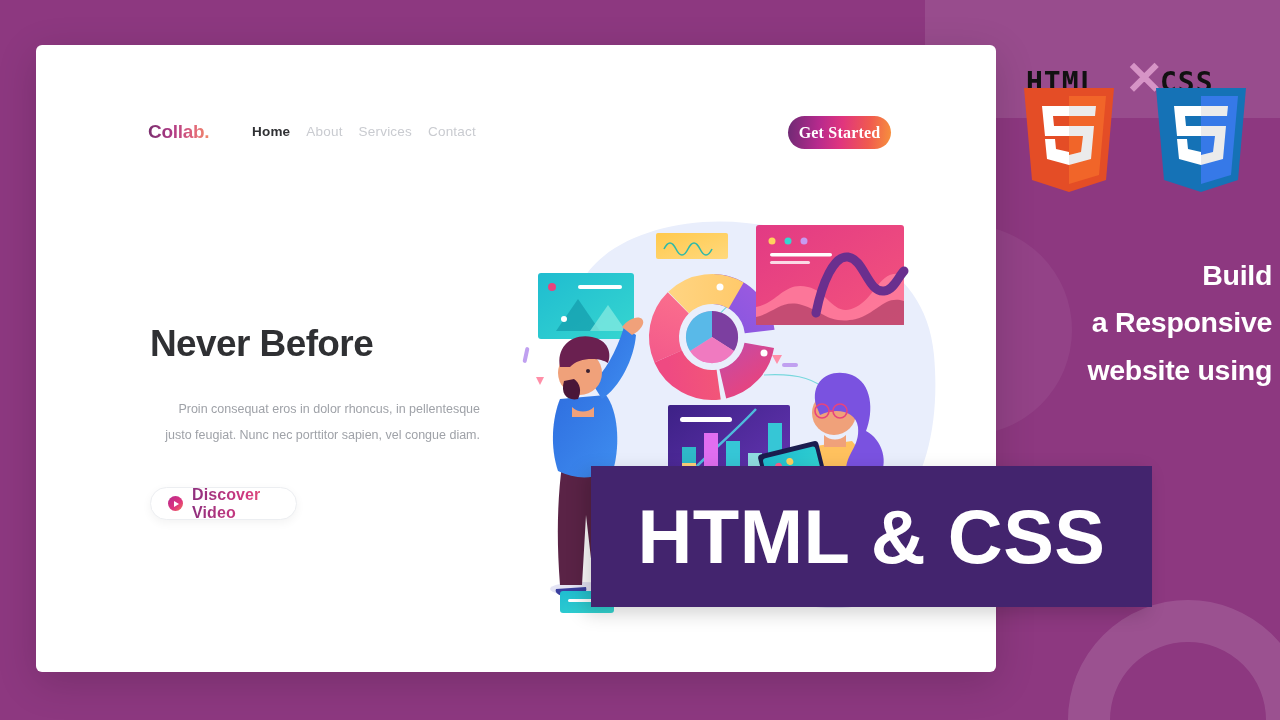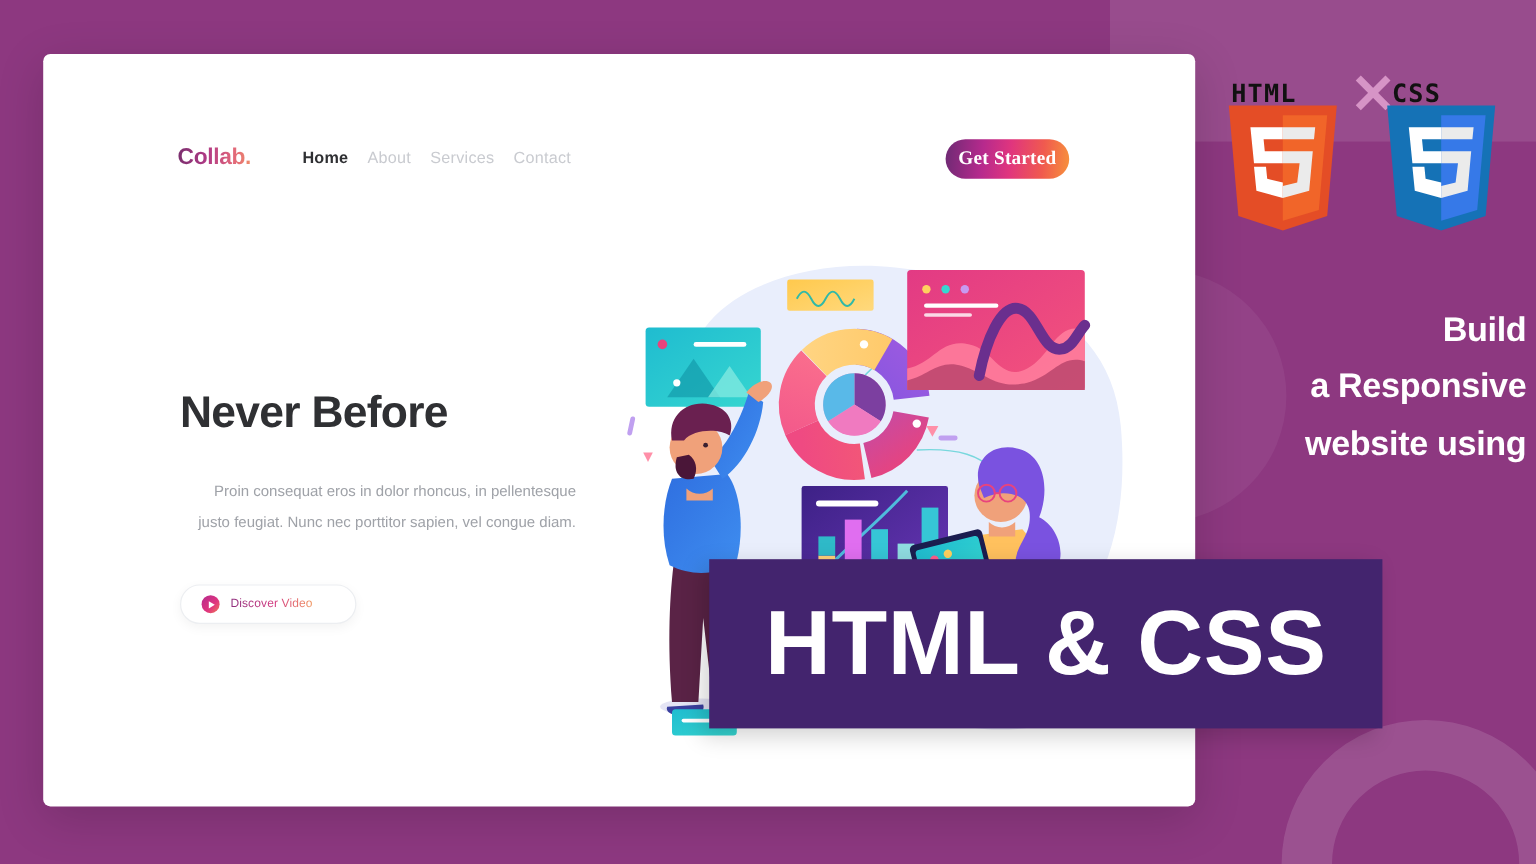--- a/index.html
+++ b/index.html
@@ -96,21 +96,21 @@
     flex:none;
   }
   .play-circle::after {
     content:""; width:0; height:0;
     border-left:5px solid #fff;
     border-top:3.2px solid transparent;
     border-bottom:3.2px solid transparent;
     margin-left:1.5px;
   }
   .btn-video-label {
-    font-size:10px; font-weight:normal; letter-spacing:0.1px;
+    font-size:16px; font-weight:bold; letter-spacing:0.1px;
     background:linear-gradient(90deg,#8e2f7e 0%,#d43a80 55%,#f0955f 100%);
     -webkit-background-clip:text; background-clip:text; color:transparent;
   }
 
   
   .illus { position:absolute; left:480px; top:150px; width:440px; height:430px; }
 
   
   .right-copy {
     position:absolute; left:960px; top:252px; width:312px;
@@ -129,21 +129,21 @@
   }
   .banner-text {
     color:#fff; font-size:76px; font-weight:bold; letter-spacing:0.5px;
   }
 
   
   .tech { position:absolute; left:1012px; top:30px; width:250px; height:180px; }
   .tech-word {
     position:absolute; color:#111; font-weight:bold;
     font-family:"DejaVu Sans Mono", monospace;
-    font-size:21px; letter-spacing:1px;
+    font-size:28px; letter-spacing:1px;
   }
   .tech-word.html { left:14px; top:36px; }
   .tech-word.css  { left:148px; top:36px; }
   .tech-x {
     position:absolute; left:113px; top:25px;
     font-size:46px; color:#d694c6; font-weight:bold;
     line-height:1; font-family:"Liberation Sans", sans-serif;
   }
 </style>
 </head>

